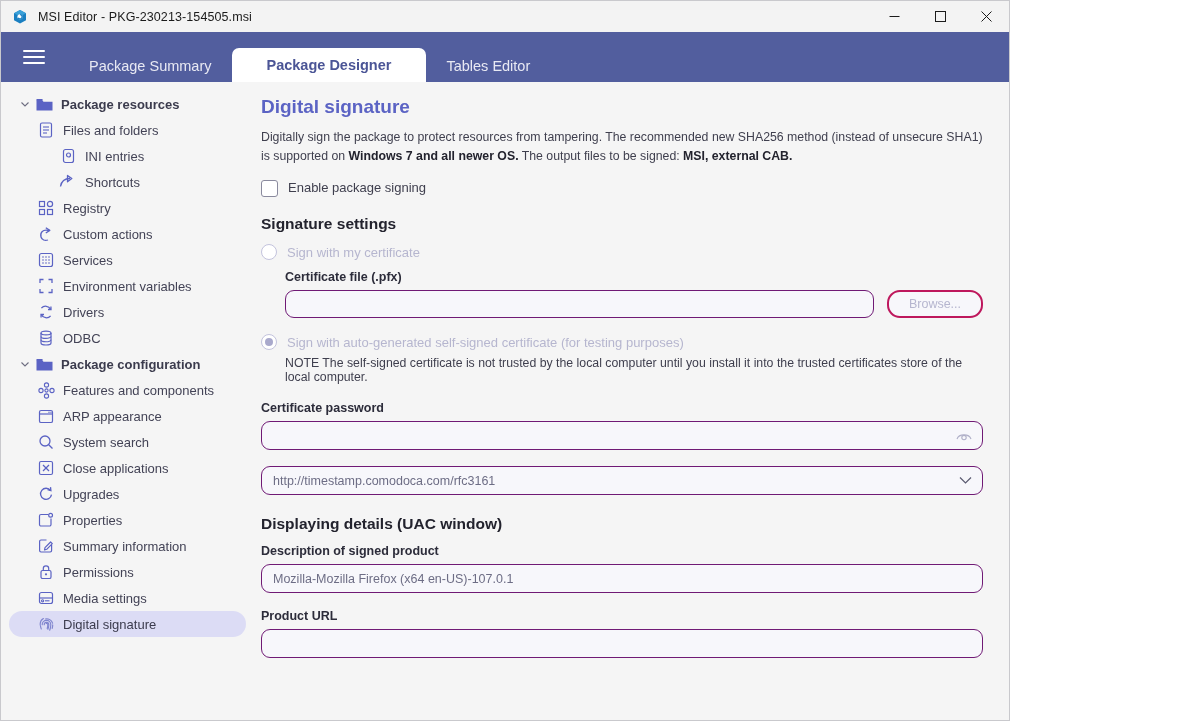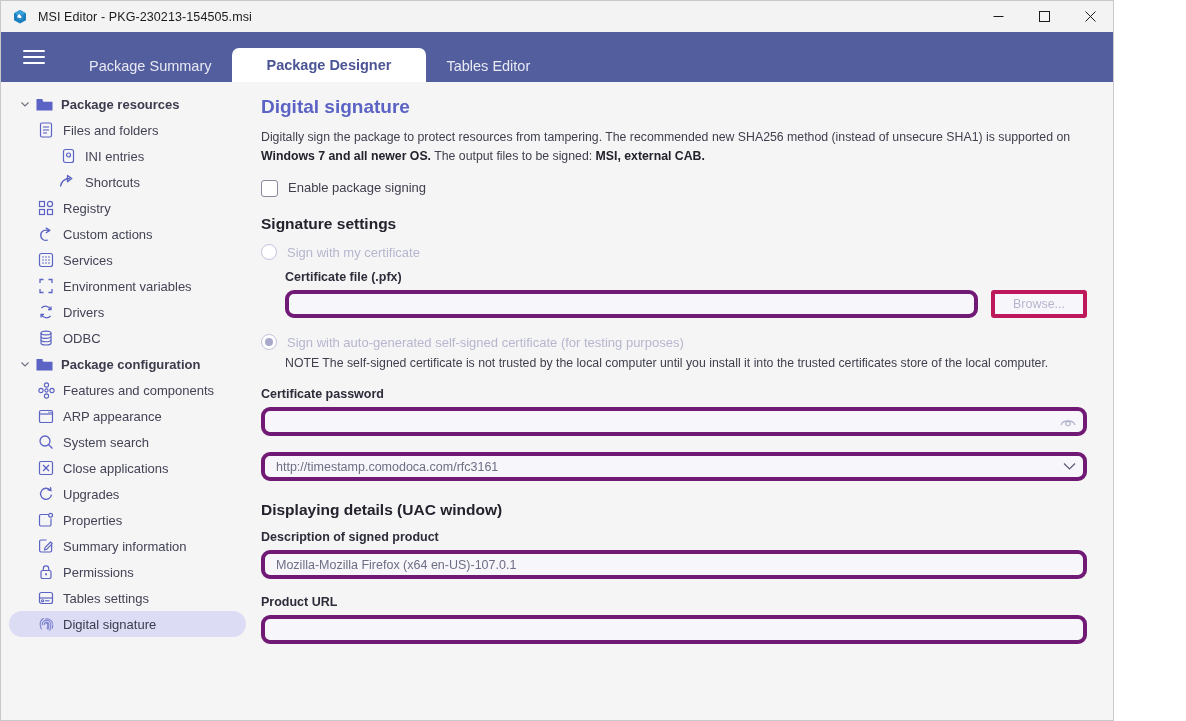--- a/index.html
+++ b/index.html
@@ -4,21 +4,21 @@
 <style>
   * { box-sizing: border-box; }
   html, body {
     margin: 0; padding: 0;
     width: 1186px; height: 721px;
     overflow: hidden;
     font-family: "Liberation Sans", sans-serif;
     background: #ffffff;
   }
   .window {
-    width: 1114px; height: 721px;
+    width: 1010px; height: 721px;
     position: relative;
     background: #0369a1;
     border: 1px solid #c9c9cd;
     display: flex; flex-direction: column;
   }
 
   
   .titlebar {
     height: 31px;
     background: #f3f3f3;
@@ -165,34 +165,34 @@
   }
   .radio-label { font-size: 13px; color: #b6b6cf; }
 
   .field-label {
     font-size: 12.5px; color: #2c2c3a; font-weight: bold;
     margin-bottom: 6px;
   }
 
   .input {
     height: 28px;
-    border: 4px solid #701a75;
+    border: 1px solid #701a75;
     border-radius: 9px;
     background: #f7f7fb;
     display: flex; align-items: center;
     padding: 0 11px;
     font-size: 12.5px;
     color: #6d6d85;
   }
   .input.big { height: 29px; }
   .row-browse { display: flex; gap: 13px; align-items: stretch; }
   .btn-browse {
     width: 96px; height: 28px;
-    border: 4px solid #be185d;
-    border-radius: 3px;
+    border: 2px solid #be185d;
+    border-radius: 13px;
     background: #f7f7fb;
     display: flex; align-items: center; justify-content: center;
     font-size: 12.5px; color: #b6b6cf;
     flex: 0 0 96px;
   }
   .note {
     font-size: 12.3px; color: #3f3f4e;
     margin: 6px 0 17px 24px;
   }
   .indent-block { margin-left: 24px; }
@@ -498,21 +498,21 @@
 
       <div class="tree-item indent-1">
         <span class="ico">
           <svg width="16" height="14" viewBox="0 0 16 14">
               <rect x="1.5" y="1.5" width="13" height="11" rx="2" fill="none" stroke="#5b63c4" stroke-width="1.2"></rect>
               <line x1="1.5" y1="7" x2="14.5" y2="7" stroke="#5b63c4" stroke-width="1.2"></line>
               <circle cx="4.6" cy="9.8" r="1.1" fill="none" stroke="#5b63c4" stroke-width="1.1"></circle>
               <line x1="7" y1="9.8" x2="11.5" y2="9.8" stroke="#5b63c4" stroke-width="1.1"></line>
             </svg>
         </span>
-        <span class="lbl">Tables settings</span>
+        <span class="lbl">Media settings</span>
       </div>
 
       <div class="tree-item indent-1 selected">
         <span class="ico">
           <svg width="17" height="17" viewBox="0 0 17 17">
               <g fill="none" stroke="#8186cf" stroke-width="1.15" stroke-linecap="round">
                 <path d="M8.5 7.4 a1.3 1.3 0 0 1 1.3 1.3 c0 1.3 -0.2 2.6 -0.6 3.8"></path>
                 <path d="M6.2 8.7 a2.3 2.3 0 0 1 4.6 0 c0 1.6 -0.3 3.2 -0.9 4.6"></path>
                 <path d="M4.2 8.7 a4.3 4.3 0 0 1 8.6 0 c0 1.9 -0.4 3.8 -1.1 5.5"></path>
                 <path d="M2.3 9.4 c-0.1 -0.6 -0.1 -1.1 -0.1 -1.7 a6.3 6.3 0 0 1 3.2 -5.2"></path>

